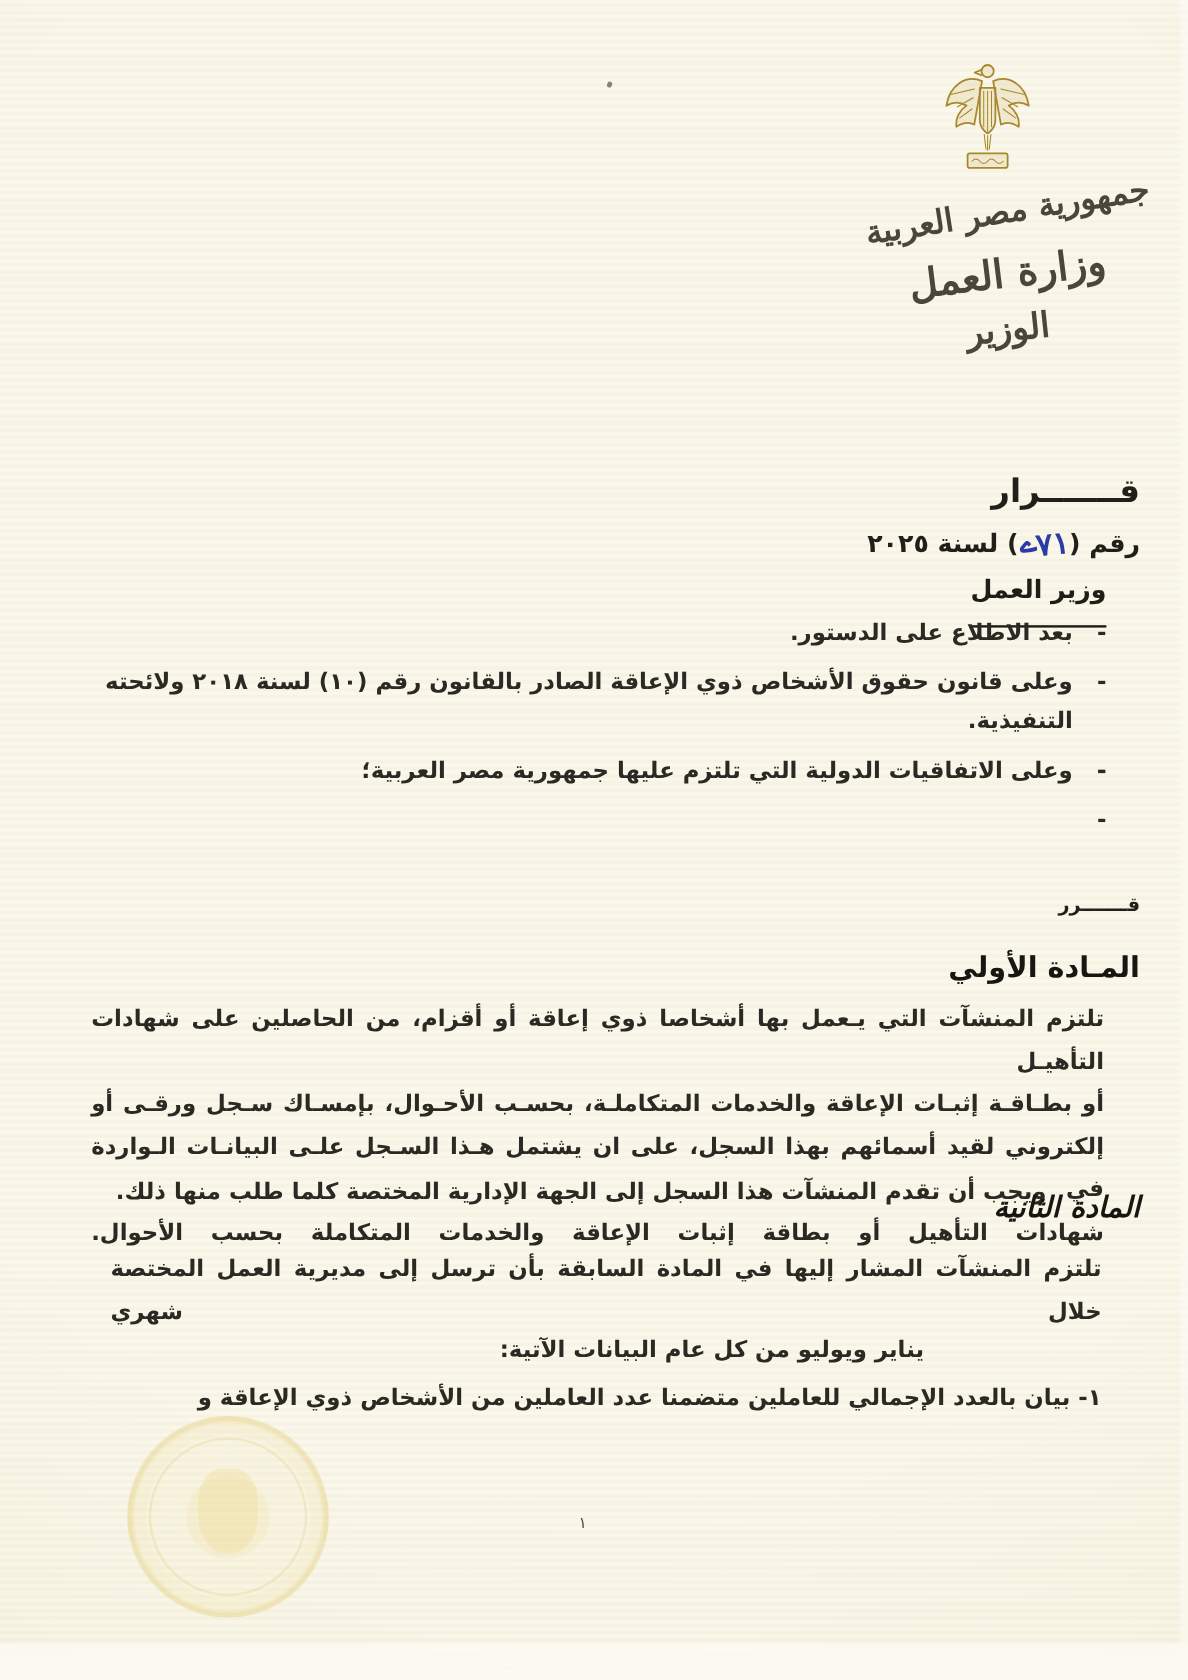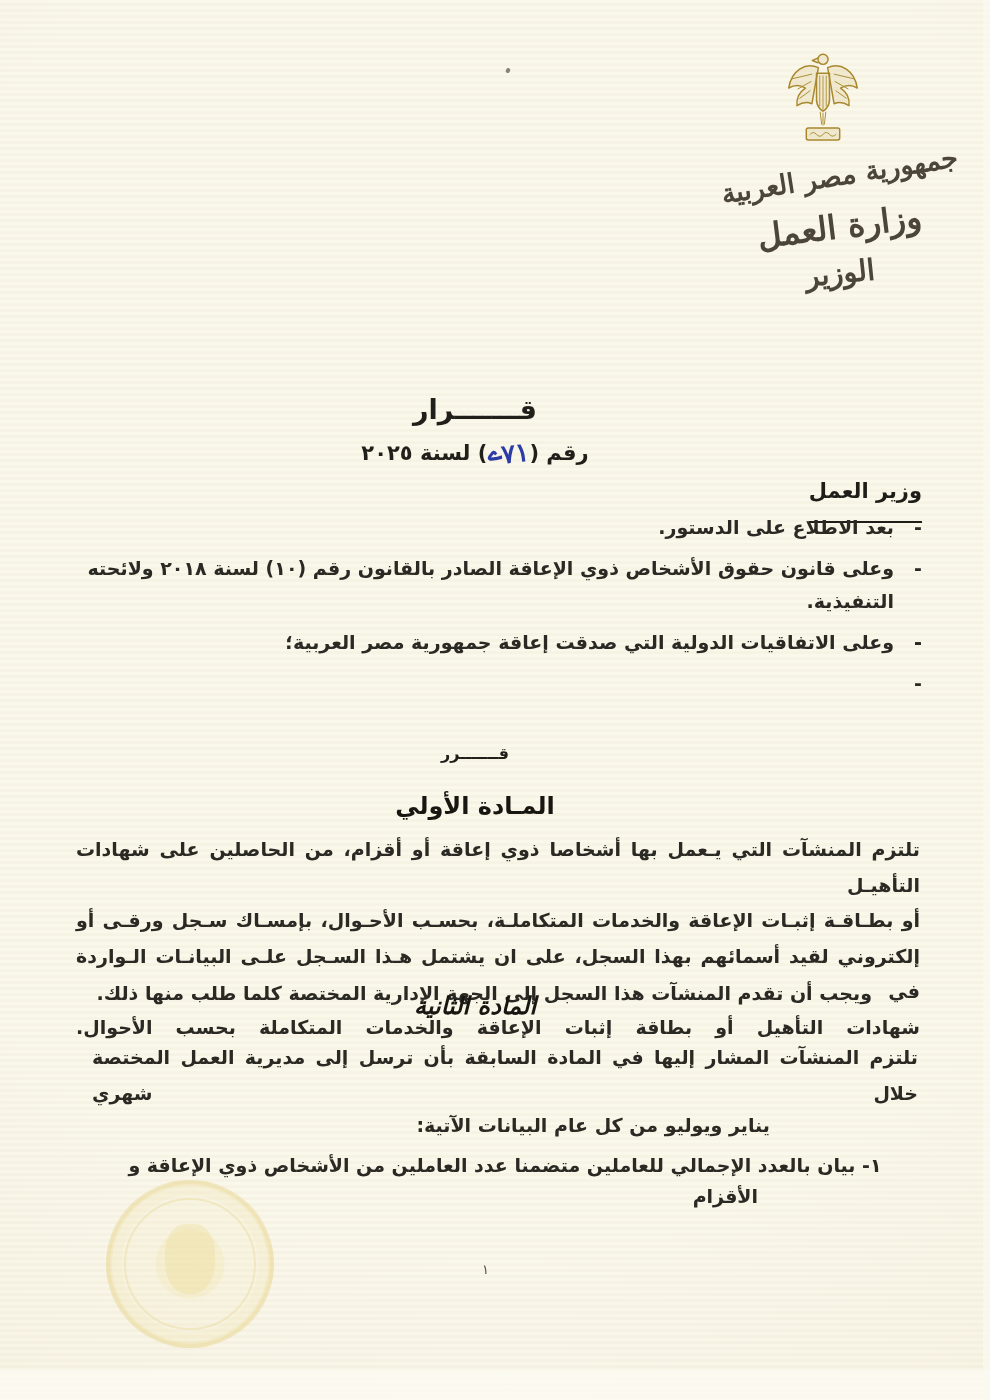--- a/index.html
+++ b/index.html
@@ -19,21 +19,21 @@
   .speck{position:absolute;left:506px;top:68px;width:4px;height:5px;background:#6a655c;border-radius:2px;transform:rotate(25deg);opacity:.8;}
 
   
   .emblem{position:absolute;left:781px;top:50px;width:84px;height:102px;}
   .calligraphy{position:absolute;top:160px;right:28px;width:245px;display:flex;flex-direction:column;align-items:center;color:#4c463a;font-family:"DejaVu Serif","Liberation Serif",serif;font-weight:700;}
   .callig-1{font-size:27px;transform:rotate(-9deg);letter-spacing:1px;}
   .callig-2{font-size:33px;transform:rotate(-7deg);margin-top:16px;}
   .callig-3{font-size:29px;transform:rotate(-6deg);margin-top:10px;}
 
   
-  .center-line{position:absolute;left:0;width:950px;text-align:center;color:#211f1a;}
+  .center-line{position:absolute;left:0;width:950px;text-align:right;color:#211f1a;}
   .decree-title{top:394px;font-size:27px;font-weight:800;letter-spacing:1px;}
   .decree-number{top:436px;font-size:21px;font-weight:800;}
   .hand-number{color:#2c3ba6;font-size:26px;font-weight:600;display:inline-block;transform:rotate(-6deg) translateY(2px);font-family:"DejaVu Serif","Liberation Serif",serif;}
   .hand-flourish{color:#2c3ba6;font-size:24px;display:inline-block;transform:rotate(-10deg);font-family:"DejaVu Serif","Liberation Serif",serif;}
 
   .issuer{position:absolute;right:68px;top:479px;font-size:21px;font-weight:800;color:#1f1d18;border-bottom:2.5px solid #1f1d18;padding-bottom:18px;}
 
   
   .preamble{position:absolute;right:66px;left:58px;top:511px;margin:0;padding:0;list-style:none;color:#2b2923;}
   .preamble li{position:relative;padding-right:30px;margin-bottom:8px;font-size:19px;font-weight:600;line-height:33px;text-align:right;}
@@ -44,21 +44,21 @@
   .heading-1{top:792px;}
   .heading-2{top:992px;font-style:italic;}
 
   .body-block{position:absolute;color:#2b2923;font-weight:700;font-size:19px;}
   .just-line{text-align:justify;text-align-last:justify;line-height:35.5px;}
   .a1-body{left:76px;right:70px;top:832px;}
   .a1-p2{left:76px;right:70px;top:976px;text-align:right;padding-right:48px;line-height:34px;}
   .a2-intro{left:92px;right:72px;top:1040px;}
   .a2-line2{text-align:right;margin-right:148px;text-align-last:right;margin-top:3px;}
   .a2-item{left:92px;right:72px;top:1148px;font-weight:600;}
-  .item-line1{text-align:center;line-height:34px;}
+  .item-line1{text-align:right;line-height:34px;}
   .item-line2{text-align:right;margin-right:160px;margin-top:3px;}
 
   .page-number{position:absolute;left:482px;top:1262px;font-size:13px;color:#55514a;}
 
   
   .seal{position:absolute;left:106px;top:1180px;width:160px;height:160px;border-radius:50%;
     border:4px solid rgba(228,208,130,0.40);
     box-shadow:inset 0 0 0 2px rgba(235,218,150,0.25);
     background:radial-gradient(circle at 50% 50%, rgba(238,222,155,0.30) 0 30%, rgba(240,226,165,0.12) 31% 60%, rgba(238,222,155,0.22) 61% 72%, transparent 73%);
   }
@@ -96,21 +96,21 @@
 
   <div class="center-line decree-title">قـــــــرار</div>
   <div class="center-line decree-number"><span>رقم (</span><span class="hand-number">٧١</span><span class="hand-flourish">ے</span><span>) لسنة ٢٠٢٥</span></div>
 
   <div class="issuer">وزير العمل</div>
 
   <ul class="preamble">
     <li><span class="dash">-</span><span>بعد الاطلاع على الدستور.</span></li>
     <li><span class="dash">-</span><span>وعلى قانون حقوق الأشخاص ذوي الإعاقة الصادر بالقانون رقم (١٠) لسنة ٢٠١٨ ولائحته التنفيذية.</span></li>
     <li><span class="dash">-</span></li>
-    <li><span class="dash">-</span><span>وعلى الاتفاقيات الدولية التي صدقت إعاقة جمهورية مصر العربية؛</span></li>
+    <li><span class="dash">-</span><span>وعلى الاتفاقيات الدولية التي تلتزم عليها جمهورية مصر العربية؛</span></li>
     <li><span class="dash">-</span></li>
   </ul>
 
   <div class="center-line decision-word">قـــــــرر</div>
 
   <div class="center-line article-heading heading-1">المـادة الأولي</div>
   <div class="body-block a1-body">
     <div class="just-line">تلتزم المنشآت التي يـعمل بها أشخاصا ذوي إعاقة أو أقزام، من الحاصلين على شهادات التأهيـل</div>
     <div class="just-line">أو بطـاقـة إثبـات الإعاقة والخدمات المتكاملـة، بحسـب الأحـوال، بإمسـاك سـجل ورقـى أو</div>
     <div class="just-line">إلكتروني لقيد أسمائهم بهذا السجل، على ان يشتمل هـذا السـجل علـى البيانـات الـواردة في</div>
@@ -118,21 +118,20 @@
   </div>
   <div class="body-block a1-p2">ويجب أن تقدم المنشآت هذا السجل إلى الجهة الإدارية المختصة كلما طلب منها ذلك.</div>
 
   <div class="center-line article-heading heading-2">المادة الثانية</div>
   <div class="body-block a2-intro">
     <div class="just-line">تلتزم المنشآت المشار إليها في المادة السابقة بأن ترسل إلى مديرية العمل المختصة خلال شهري</div>
     <div class="a2-line2">يناير ويوليو من كل عام البيانات الآتية:</div>
   </div>
   <div class="body-block a2-item">
     <div class="item-line1">١- بيان بالعدد الإجمالي للعاملين متضمنا عدد العاملين من الأشخاص ذوي الإعاقة و</div>
-    <div class="item-line2">الأقزام</div>
   </div>
 
   <div class="page-number">١</div>
 
   <div class="seal">
     <div class="seal-inner"></div>
     <div class="seal-core"></div>
   </div>
 
   <div class="edge-bottom"></div>

